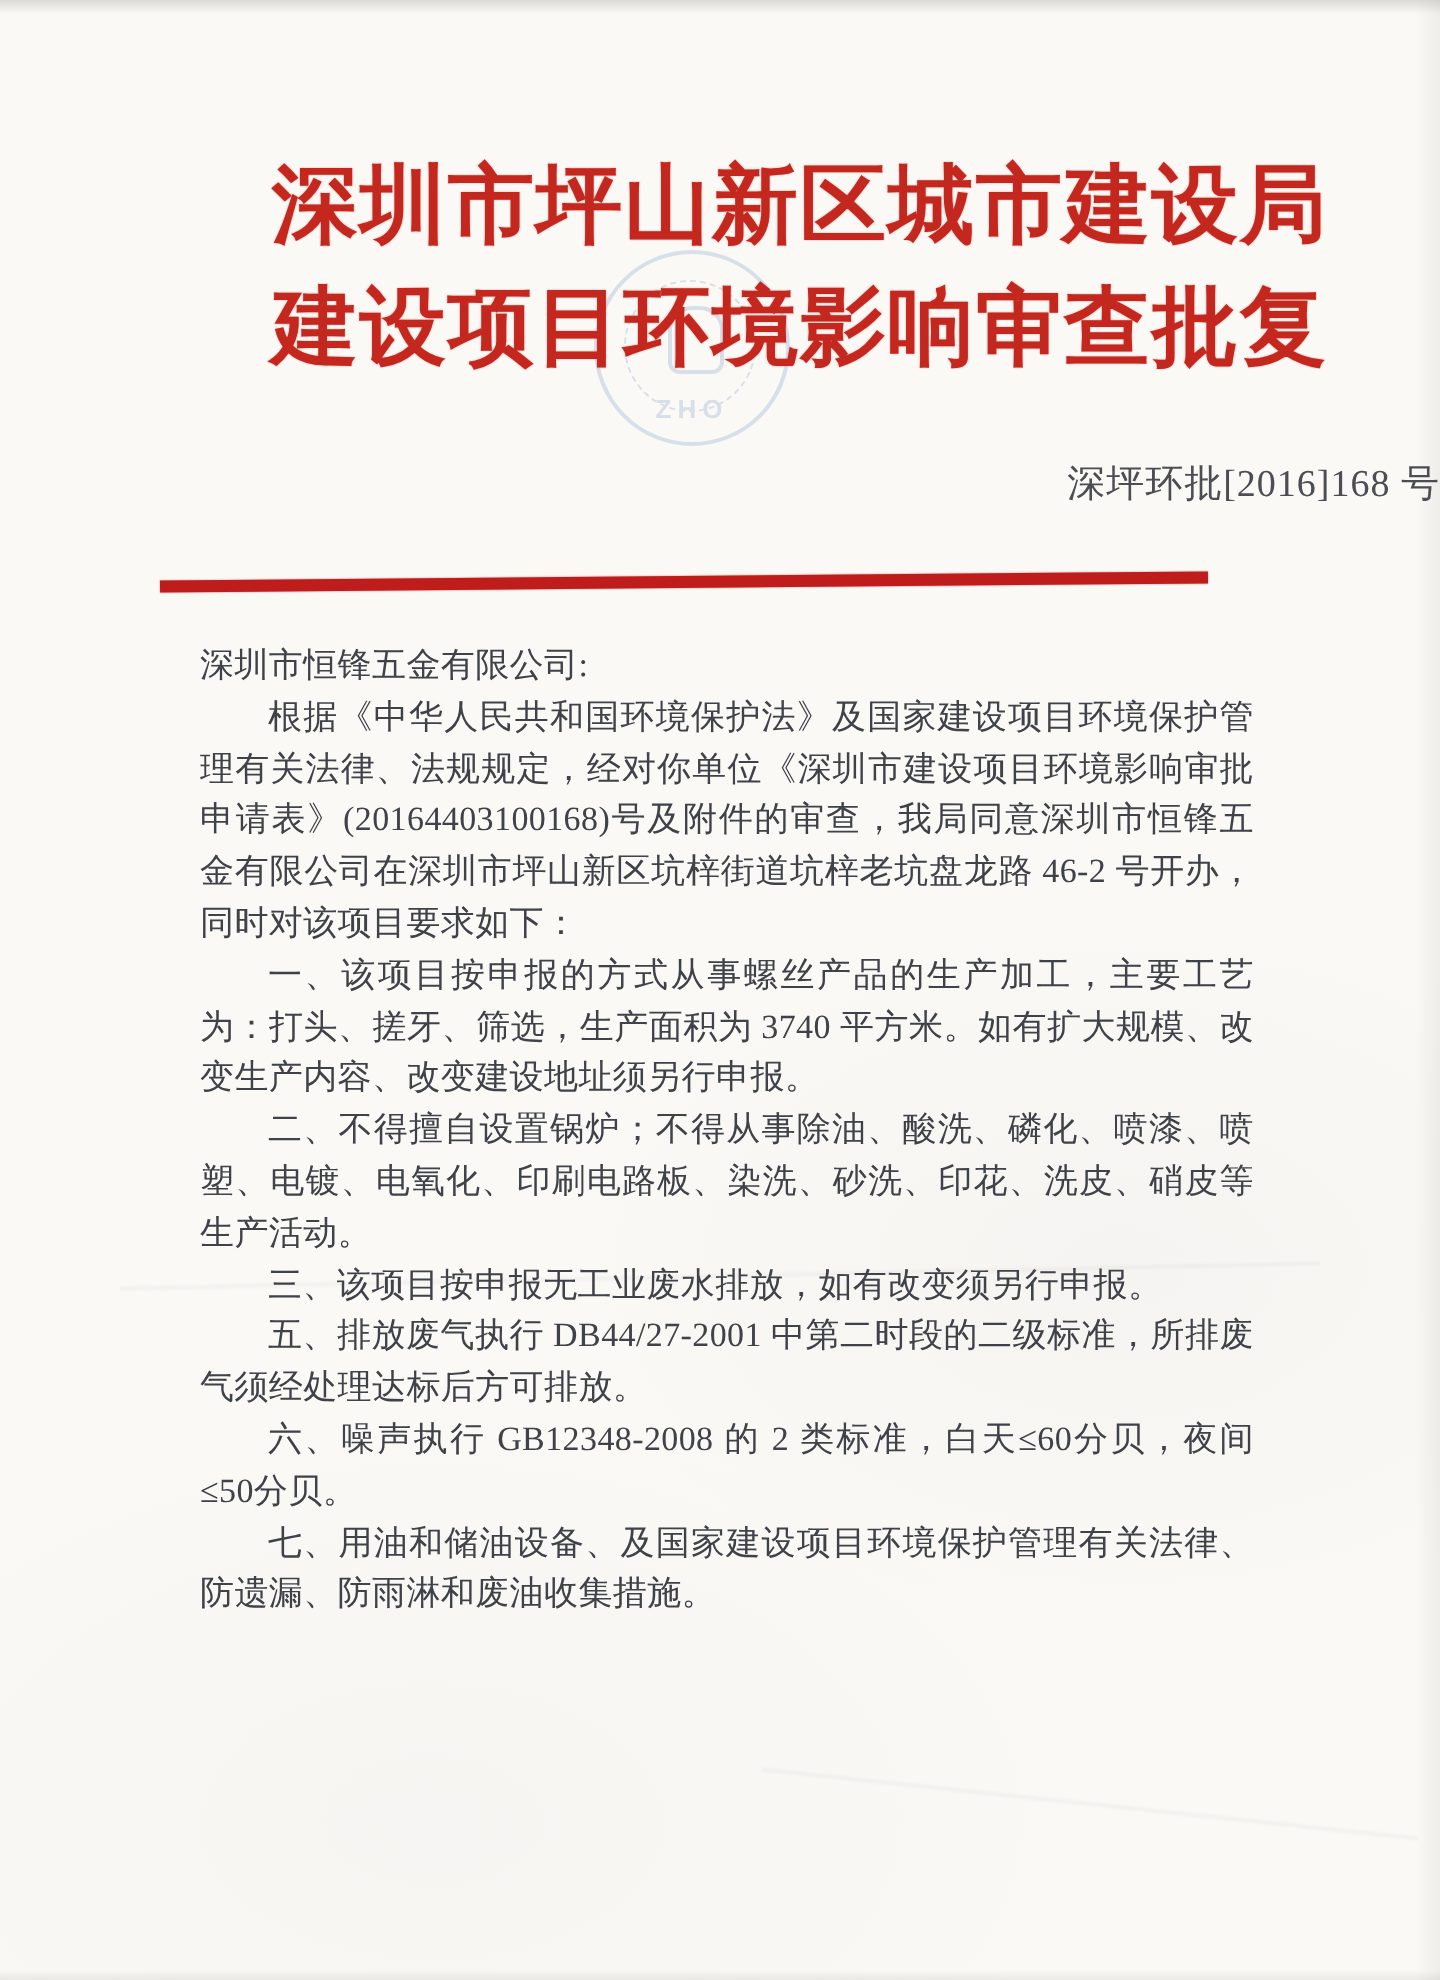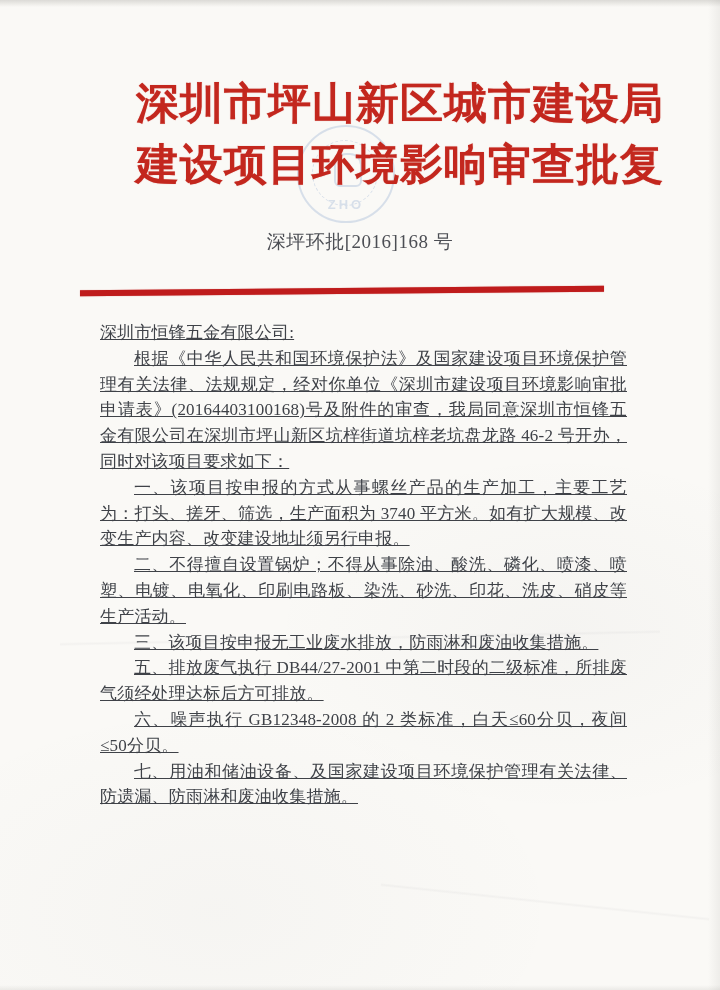--- a/index.html
+++ b/index.html
@@ -71,21 +71,21 @@
     font-weight: 700;
     font-size: 43px;
     line-height: 61px;
     letter-spacing: 1px;
     text-shadow: 0 0 1px rgba(195,39,30,0.45);
     padding-left: 40px;
   }
   .doc-number {
     position: absolute;
     left: 0; width: 720px; top: 229px;
-    text-align: center;
+    text-align: right;
     font-size: 19px;
     color: var(--number_text, #4c4e54);
     letter-spacing: 0.5px;
   }
   .red-divider {
     position: absolute;
     left: 80px; top: 288px;
     width: 524px; height: 6px;
     background: var(--divider_red, #bf1c1c);
     transform: rotate(-0.5deg);
@@ -94,21 +94,21 @@
   .body-text {
     position: absolute;
     left: 100px; top: 320px;
     width: 527px;
     font-size: 17px;
     line-height: 25.8px;
     color: var(--body_text, #3f4248);
     text-align: justify;
     letter-spacing: 0.2px;
   }
-  .body-text p { margin: 0; padding: 0; text-indent: 2em; text-decoration: underline; }
+  .body-text p { margin: 0; padding: 0; text-indent: 2em; }
   .body-text .recipient { text-indent: 0; }
 </style>
 </head>
 <body>
 
 <div class="page">
 
   <div class="crease crease-1"></div>
   <div class="crease crease-2"></div>
 
@@ -125,19 +125,19 @@
 
   <div class="doc-number">深坪环批[2016]168 号</div>
 
   <div class="red-divider"></div>
 
   <div class="body-text">
     <p class="recipient">深圳市恒锋五金有限公司:</p>
     <p>根据《中华人民共和国环境保护法》及国家建设项目环境保护管理有关法律、法规规定，经对你单位《深圳市建设项目环境影响审批申请表》(20164403100168)号及附件的审查，我局同意深圳市恒锋五金有限公司在深圳市坪山新区坑梓街道坑梓老坑盘龙路 46-2 号开办，同时对该项目要求如下：</p>
     <p>一、该项目按申报的方式从事螺丝产品的生产加工，主要工艺为：打头、搓牙、筛选，生产面积为 3740 平方米。如有扩大规模、改变生产内容、改变建设地址须另行申报。</p>
     <p>二、不得擅自设置锅炉；不得从事除油、酸洗、磷化、喷漆、喷塑、电镀、电氧化、印刷电路板、染洗、砂洗、印花、洗皮、硝皮等生产活动。</p>
-    <p>三、该项目按申报无工业废水排放，防雨淋和废油收集措施。</p>
+    <p>三、该项目按申报无工业废水排放，如有改变须另行申报。</p>
     <p>五、排放废气执行 DB44/27-2001 中第二时段的二级标准，所排废气须经处理达标后方可排放。</p>
     <p>六、噪声执行 GB12348-2008 的 2 类标准，白天≤60分贝，夜间≤50分贝。</p>
     <p>七、用油和储油设备、及国家建设项目环境保护管理有关法律、防遗漏、防雨淋和废油收集措施。</p>
   </div>
 
 </div>
 
 </body></html>

